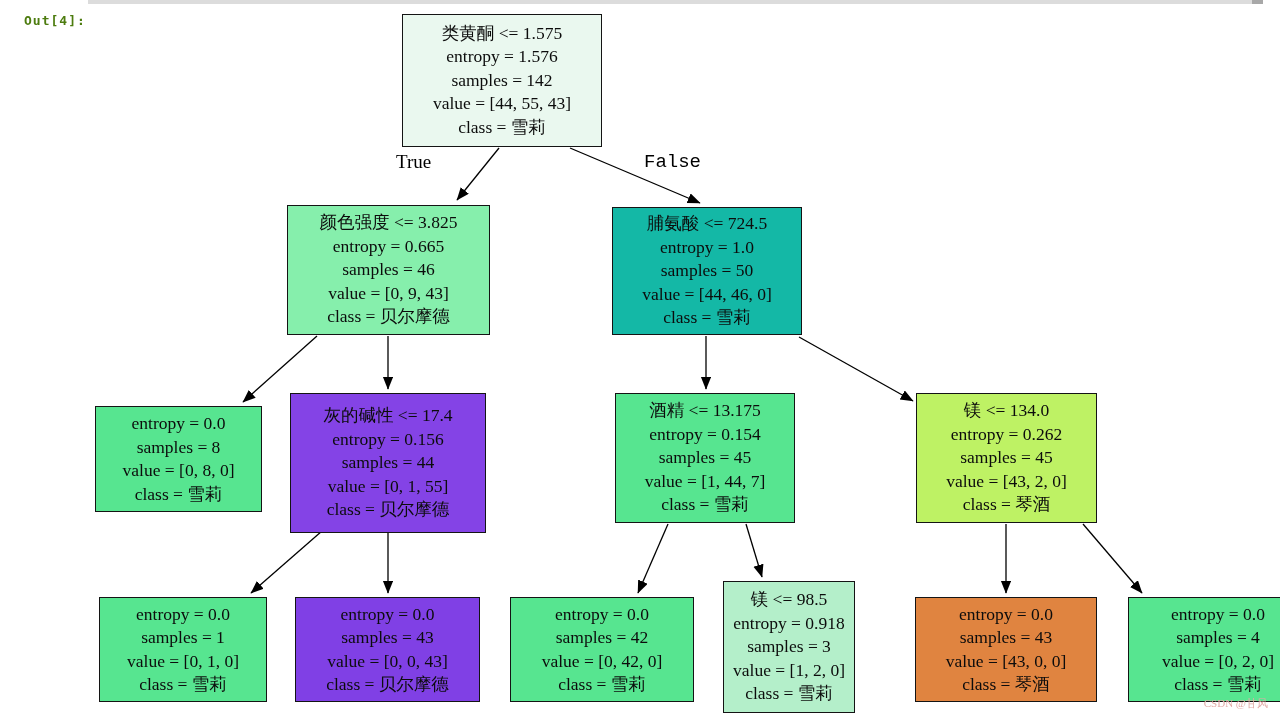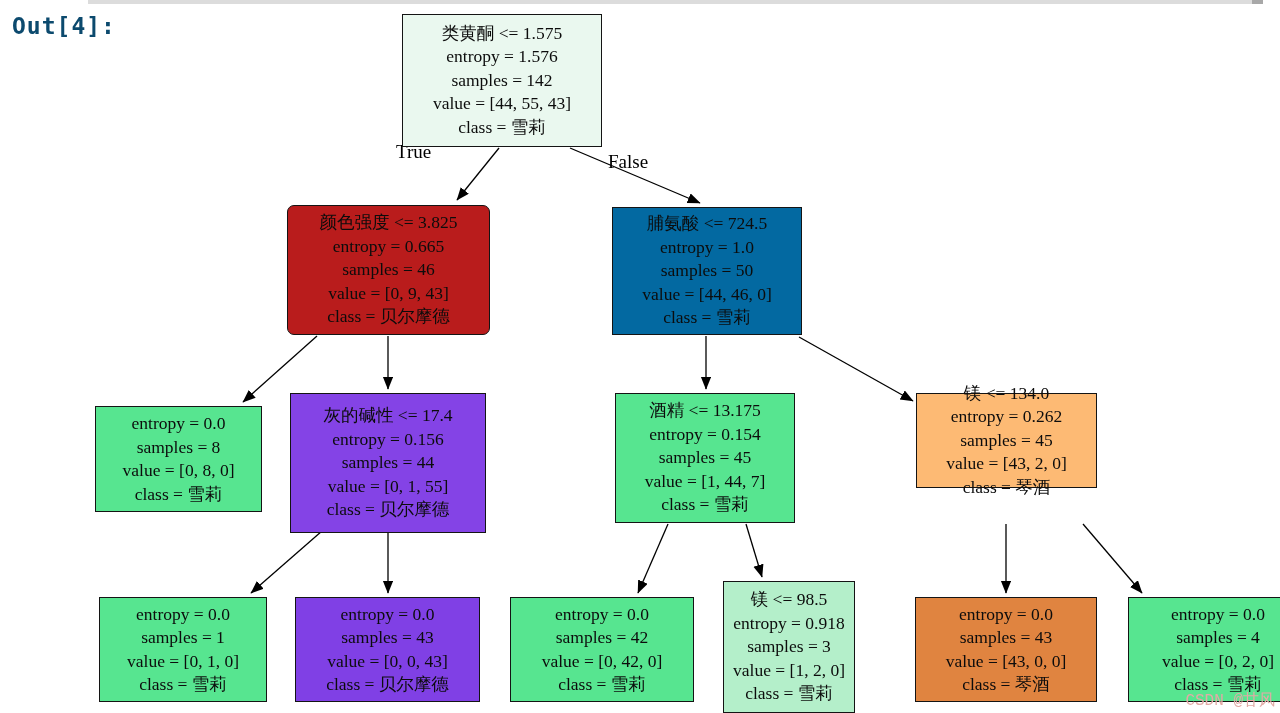--- a/index.html
+++ b/index.html
@@ -1,41 +1,41 @@
 <!DOCTYPE html>
 <html><head>
 <meta charset="utf-8">
 <style>
   html,body{margin:0;padding:0;}
   body{
     width:1280px;height:713px;position:relative;overflow:hidden;
     background:#ffffff;font-family:"Liberation Sans",sans-serif;
   }
   .out-prompt{
-    position:absolute;left:12px;top:13px;
-    font-family:"DejaVu Sans Mono",monospace;font-size:23px;font-weight:bold;
-    color:#0c4a6e;letter-spacing:1px;
+    position:absolute;left:24px;top:13px;
+    font-family:"DejaVu Sans Mono",monospace;font-size:13px;font-weight:bold;
+    color:#4d7c0f;letter-spacing:1px;
   }
   .topbar{position:absolute;top:0;height:4px;background:#dcdcdc;}
   .topbar-thumb{position:absolute;top:0;height:4px;background:#a8a8a8;}
   #tree-canvas{position:absolute;left:0;top:0;width:1280px;height:713px;}
   #edges-svg{position:absolute;left:0;top:0;width:1280px;height:713px;}
   .node{
     position:absolute;box-sizing:border-box;
     border:1.5px solid #141414;
     display:flex;flex-direction:column;justify-content:center;align-items:center;
     font-family:"Liberation Serif",serif;font-size:17.5px;line-height:23.5px;
     color:#0c0c0c;text-align:right;white-space:nowrap;
   }
   .edge-label{
     position:absolute;font-family:"Liberation Serif",serif;font-size:19px;color:#000;
   }
   .watermark{
-    position:absolute;right:5px;bottom:2px;font-size:16px;color:#e2aaa6;
-    font-family:Liberation Mono, monospace;
+    position:absolute;right:12px;bottom:2px;font-size:11px;color:#e2aaa6;
+    font-family:Liberation Serif, serif;
   }
 </style>
 </head>
 <body>
 
 <div class="topbar" style="left:88px;width:1174px;"></div>
 <div class="topbar-thumb" style="left:1252px;width:11px;"></div>
 
 <div class="out-prompt">Out[4]:</div>
 
@@ -52,37 +52,37 @@
       <line x1="388" y1="336" x2="388" y2="389" stroke="#000" stroke-width="1.3" marker-end="url(#arrow)"></line>
       <line x1="706" y1="336" x2="706" y2="389" stroke="#000" stroke-width="1.3" marker-end="url(#arrow)"></line>
       <line x1="799" y1="337" x2="913" y2="401" stroke="#000" stroke-width="1.3" marker-end="url(#arrow)"></line>
       <line x1="330" y1="524" x2="251" y2="593" stroke="#000" stroke-width="1.3" marker-end="url(#arrow)"></line>
       <line x1="388" y1="524" x2="388" y2="593" stroke="#000" stroke-width="1.3" marker-end="url(#arrow)"></line>
       <line x1="668" y1="524" x2="638" y2="593" stroke="#000" stroke-width="1.3" marker-end="url(#arrow)"></line>
       <line x1="746" y1="524" x2="762" y2="577" stroke="#000" stroke-width="1.3" marker-end="url(#arrow)"></line>
       <line x1="1006" y1="524" x2="1006" y2="593" stroke="#000" stroke-width="1.3" marker-end="url(#arrow)"></line>
       <line x1="1083" y1="524" x2="1142" y2="593" stroke="#000" stroke-width="1.3" marker-end="url(#arrow)"></line>
     </svg>
-  <span class="edge-label" style="left:396px;top:141px;">True</span>
-  <span class="edge-label" style="left:608px;top:151px;">False</span>
+  <span class="edge-label" style="left:396px;top:151px;">True</span>
+  <span class="edge-label" style="left:644px;top:151px;font-family:Liberation Mono, monospace;">False</span>
 <div class="node" style="left: 402px; top: 14px; width: 200px; height: 133px; background: rgb(234, 248, 239);">
       <div class="nline">类黄酮 &lt;= 1.575</div>
       <div class="nline">entropy = 1.576</div>
       <div class="nline">samples = 142</div>
       <div class="nline">value = [44, 55, 43]</div>
       <div class="nline">class = 雪莉</div>
     </div>
-    <div class="node" style="left: 287px; top: 205px; width: 203px; height: 130px; background: #b91c1c; border-radius: 7px;">
+    <div class="node" style="left: 287px; top: 205px; width: 203px; height: 130px; background: #86efac;">
       <div class="nline">颜色强度 &lt;= 3.825</div>
       <div class="nline">entropy = 0.665</div>
       <div class="nline">samples = 46</div>
       <div class="nline">value = [0, 9, 43]</div>
       <div class="nline">class = 贝尔摩德</div>
     </div>
-    <div class="node" style="left: 612px; top: 207px; width: 190px; height: 128px; background: #0369a1;">
+    <div class="node" style="left: 612px; top: 207px; width: 190px; height: 128px; background: #14b8a6;">
       <div class="nline">脯氨酸 &lt;= 724.5</div>
       <div class="nline">entropy = 1.0</div>
       <div class="nline">samples = 50</div>
       <div class="nline">value = [44, 46, 0]</div>
       <div class="nline">class = 雪莉</div>
     </div>
     <div class="node" style="left: 95px; top: 406px; width: 167px; height: 106px; background: rgb(87, 229, 144);">
       <div class="nline">entropy = 0.0</div>
       <div class="nline">samples = 8</div>
       <div class="nline">value = [0, 8, 0]</div>
@@ -95,21 +95,21 @@
       <div class="nline">value = [0, 1, 55]</div>
       <div class="nline">class = 贝尔摩德</div>
     </div>
     <div class="node" style="left: 615px; top: 393px; width: 180px; height: 130px; background: rgb(87, 229, 144);">
       <div class="nline">酒精 &lt;= 13.175</div>
       <div class="nline">entropy = 0.154</div>
       <div class="nline">samples = 45</div>
       <div class="nline">value = [1, 44, 7]</div>
       <div class="nline">class = 雪莉</div>
     </div>
-    <div class="node" style="left: 916px; top: 393px; width: 181px; height: 95px; background: #fdba74;">
+    <div class="node" style="left: 916px; top: 393px; width: 181px; height: 130px; background: #bef264;">
       <div class="nline">镁 &lt;= 134.0</div>
       <div class="nline">entropy = 0.262</div>
       <div class="nline">samples = 45</div>
       <div class="nline">value = [43, 2, 0]</div>
       <div class="nline">class = 琴酒</div>
     </div>
     <div class="node" style="left: 99px; top: 597px; width: 168px; height: 105px; background: rgb(87, 229, 144);">
       <div class="nline">entropy = 0.0</div>
       <div class="nline">samples = 1</div>
       <div class="nline">value = [0, 1, 0]</div>

